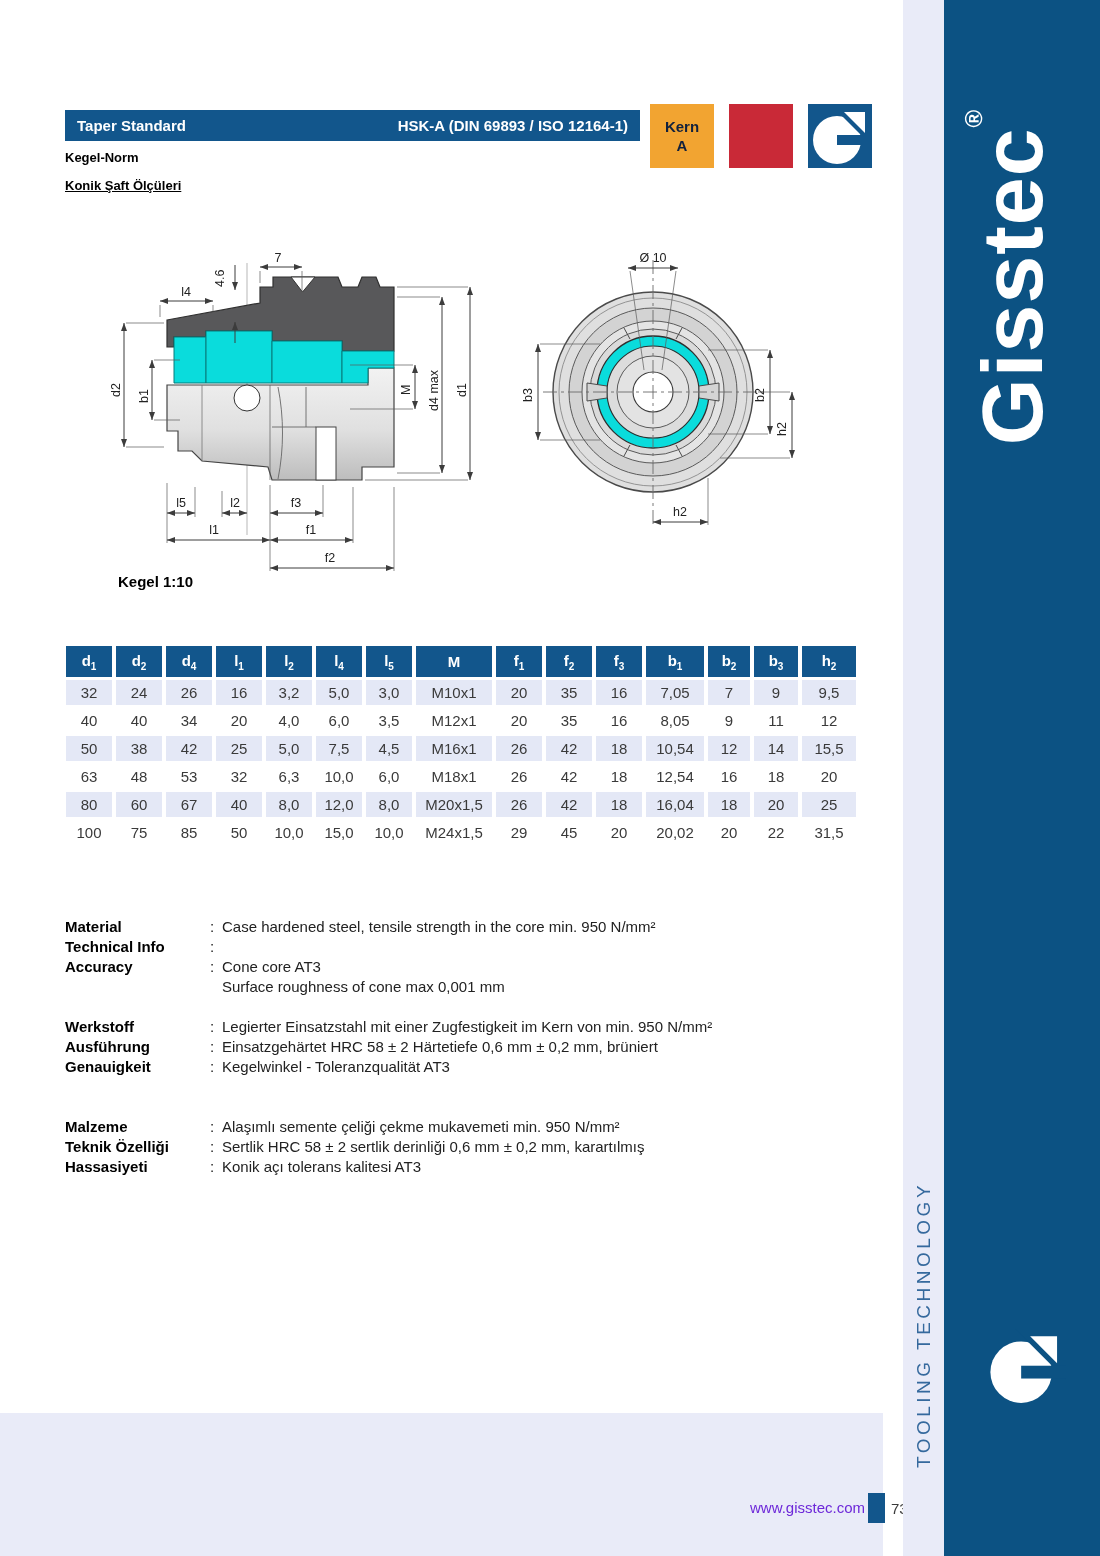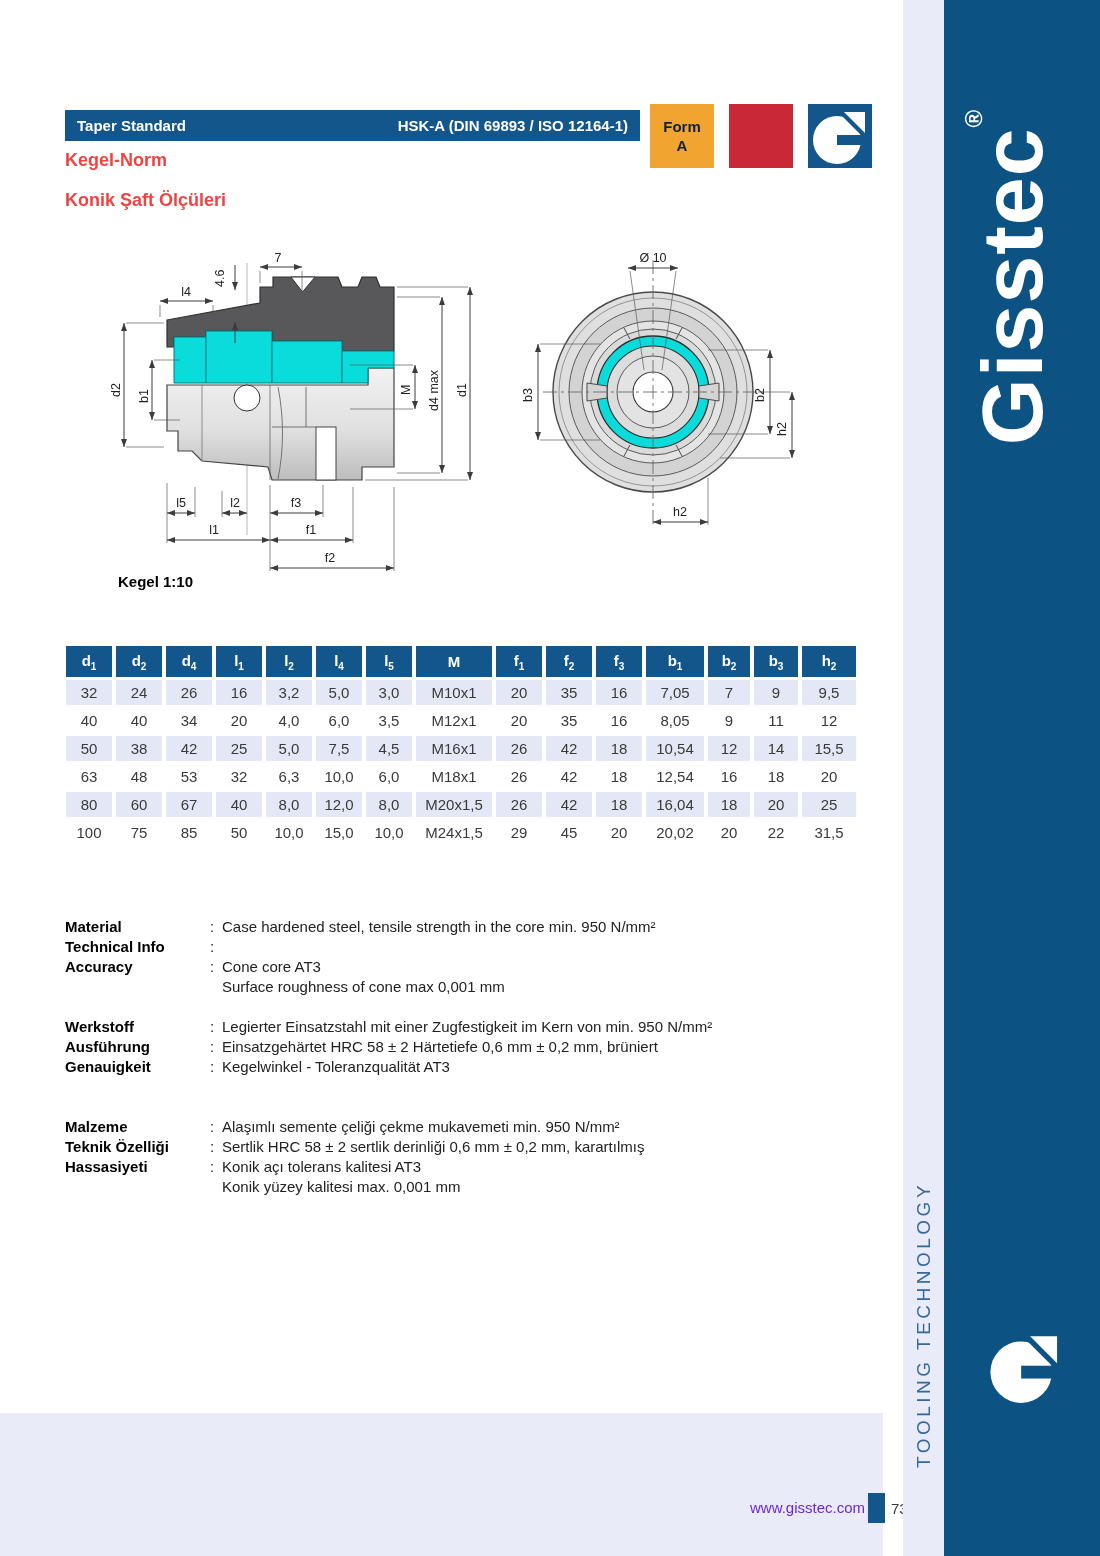--- a/index.html
+++ b/index.html
@@ -10,21 +10,21 @@
   }
   *{box-sizing:border-box;}
   html,body{margin:0;padding:0;background:#fff;}
   body{font-family:"Liberation Sans", sans-serif;}
   .page{position:relative;width:1100px;height:1556px;background:#fff;overflow:hidden;}
 
   
   .title-bar{position:absolute;left:65px;top:110px;width:575px;height:31px;background:var(--blue);
     color:#fff;display:flex;align-items:center;justify-content:space-between;padding:0 12px;
     font-size:15px;font-weight:bold;}
-  .sub-title{position:absolute;left:65px;font-size:18px;font-weight:bold;color:#ef4444;}
+  .sub-title{position:absolute;left:65px;font-size:13px;font-weight:bold;color:#000000;}
   .badge{position:absolute;top:104px;width:64px;height:64px;}
   .badge-form{left:650px;background:#F2A431;color:#12213D;font-weight:bold;font-size:15px;
     display:flex;flex-direction:column;align-items:center;justify-content:center;line-height:19px;}
   .badge-red{left:729px;background:#C92937;}
   .badge-logo{left:808px;}
 
   
   .draw-svg{position:absolute;}
   text.lbl{font-family:"Liberation Sans",sans-serif;font-size:12.5px;fill:#222;}
   text.cap{font-family:"Liberation Sans",sans-serif;font-size:15px;font-weight:bold;fill:#000;}
@@ -70,24 +70,24 @@
 </head>
 <body>
 
 <div class="page">
 
   <div class="title-bar">
     <span>Taper Standard</span>
     <span>HSK-A (DIN 69893 / ISO 12164-1)</span>
   </div>
   <div class="sub-title" style="top:150px;">Kegel-Norm</div>
-  <div class="sub-title" style="top:190px;">Konik Şaft Ölçüleri</div>
+  <div class="sub-title" style="top:178px;text-decoration:underline;">Konik Şaft Ölçüleri</div>
 
   <div class="badge badge-form">
-    <div>Form</div>
+    <div>Kern</div>
     <div>A</div>
   </div>
   <div class="badge badge-red"></div>
   <div class="badge badge-logo">
     <svg width="64" height="64" viewBox="0 0 64 64">
       <rect x="0" y="0" width="64" height="64" fill="#12568C"></rect>
       <circle cx="29" cy="36" r="24" fill="#fff"></circle>
       <polygon points="24,2 64,2 64,42" fill="#12568C"></polygon>
       <rect x="29" y="31" width="35" height="10" fill="#12568C"></rect>
       <polygon points="36,8 57,8 57,29" fill="#fff"></polygon>
@@ -424,25 +424,20 @@
       <div class="info-line">
         <span class="info-label">Teknik Özelliği</span>
         <span class="info-sep">:</span>
         <span class="info-text">Sertlik HRC 58 ± 2 sertlik derinliği 0,6 mm ± 0,2 mm, karartılmış</span>
       </div>
       <div class="info-line">
         <span class="info-label">Hassasiyeti</span>
         <span class="info-sep">:</span>
         <span class="info-text">Konik açı tolerans kalitesi AT3</span>
       </div>
-      <div class="info-line">
-        <span class="info-label"></span>
-        <span class="info-sep"></span>
-        <span class="info-text">Konik yüzey kalitesi max. 0,001 mm</span>
-      </div>
     </div>
 
   <div class="footer-band"></div>
   <div class="footer-site">www.gisstec.com</div>
   <div class="footer-sq"></div>
   <div class="footer-page">73</div>
 
   <div class="tooling-strip"></div>
   <div class="blue-panel"></div>
   <div class="brand">

